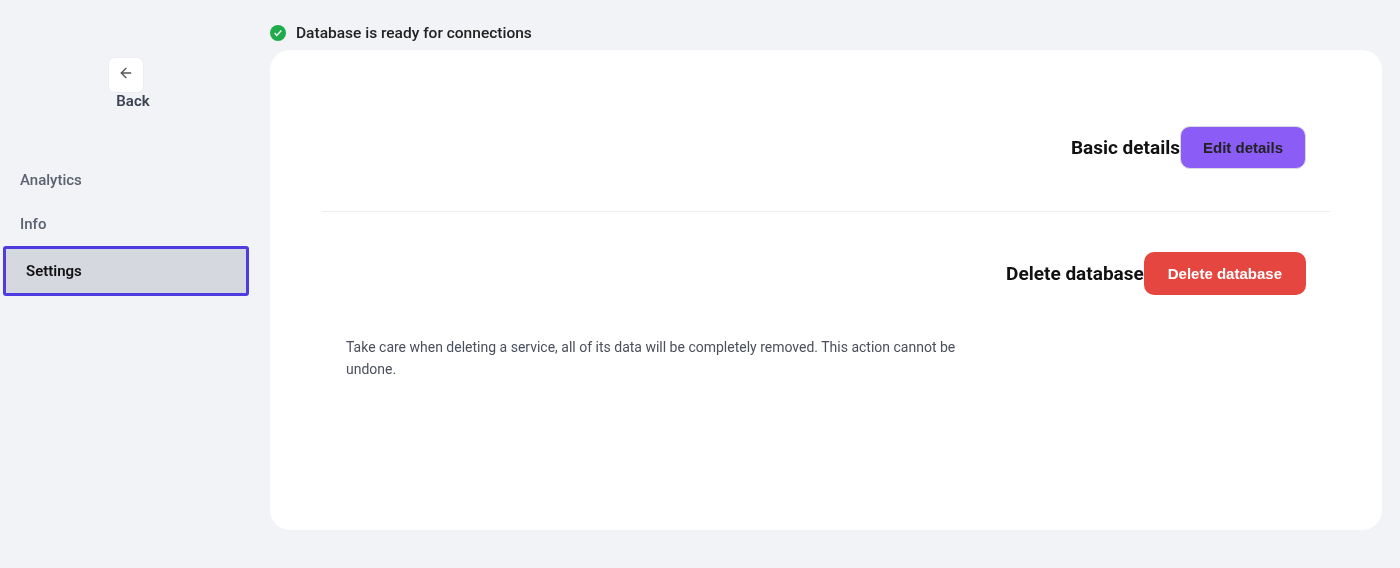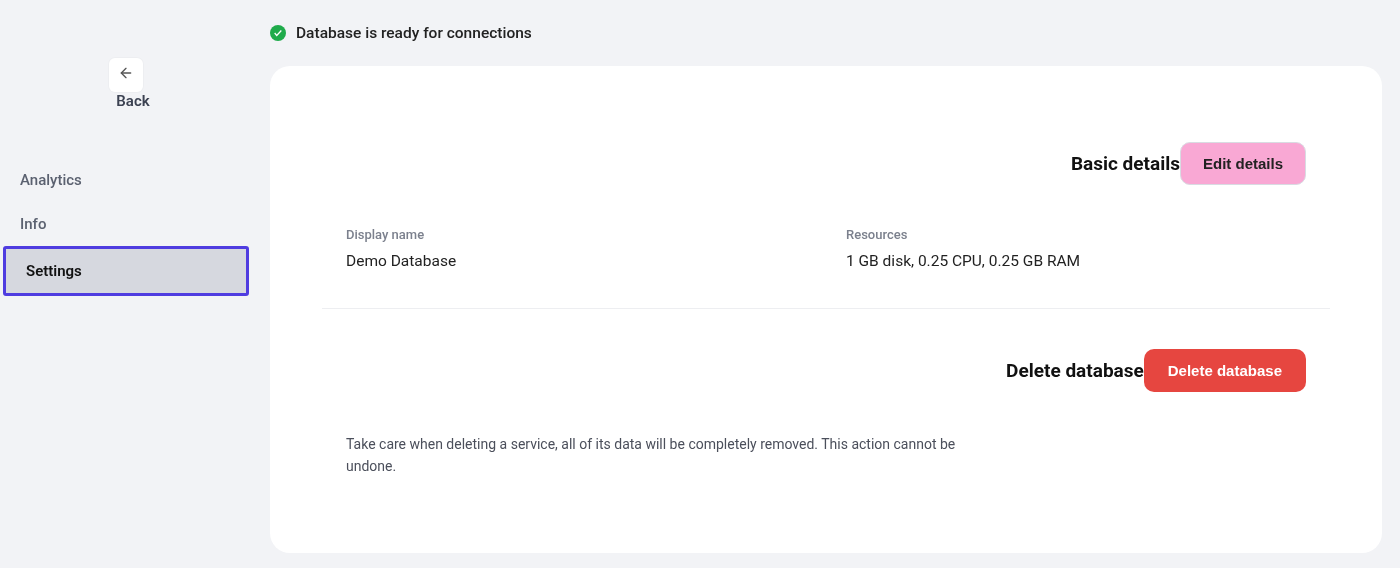--- a/index.html
+++ b/index.html
@@ -72,21 +72,21 @@
       font-weight: 600;
       border-radius: 3px;
     }
     .main {
       flex: 1;
       padding: 24px 18px 0 18px;
     }
     .status-row {
       display: flex;
       align-items: center;
-      margin-bottom: 24px;
+      margin-bottom: 8px;
       font-size: 15.5px;
       font-weight: 500;
       color: #222;
     }
     .status-icon {
       width: 16px;
       height: 16px;
       border-radius: 50%;
       background: #1fab4b;
       display: flex;
@@ -113,21 +113,21 @@
       justify-content: flex-end;
       align-items: center;
       margin-bottom: 42px;
     }
     .section-title {
       font-size: 19px;
       font-weight: 700;
       color: #111;
     }
     .btn-outline {
-      background: #f9a8d4;
+      background: #8b5cf6;
       border: 1px solid #d9dbe2;
       border-radius: 10px;
       padding: 12px 22px;
       font-size: 15px;
       font-weight: 600;
       color: #222;
       cursor: pointer;
     }
     .btn-danger {
       background: #e64640;
@@ -208,30 +208,20 @@
       <span>Database is ready for connections</span>
     </div>
 
     <div class="card">
 
       <section class="section">
         <div class="section-header">
           <h2 class="section-title">Basic details</h2>
           <button class="btn-outline">Edit details</button>
         </div>
-        <div class="detail-row">
-          <div class="detail-col">
-            <div class="detail-label">Display name</div>
-            <div class="detail-value">Demo Database</div>
-          </div>
-          <div class="detail-col">
-            <div class="detail-label">Resources</div>
-            <div class="detail-value">1 GB disk, 0.25 CPU, 0.25 GB RAM</div>
-          </div>
-        </div>
       </section>
 
       <div class="divider"></div>
 
       <section class="section">
         <div class="section-header">
           <h2 class="section-title">Delete database</h2>
           <button class="btn-danger">Delete database</button>
         </div>
         <p class="danger-desc">Take care when deleting a service, all of its data will be completely removed. This action cannot be undone.</p>

